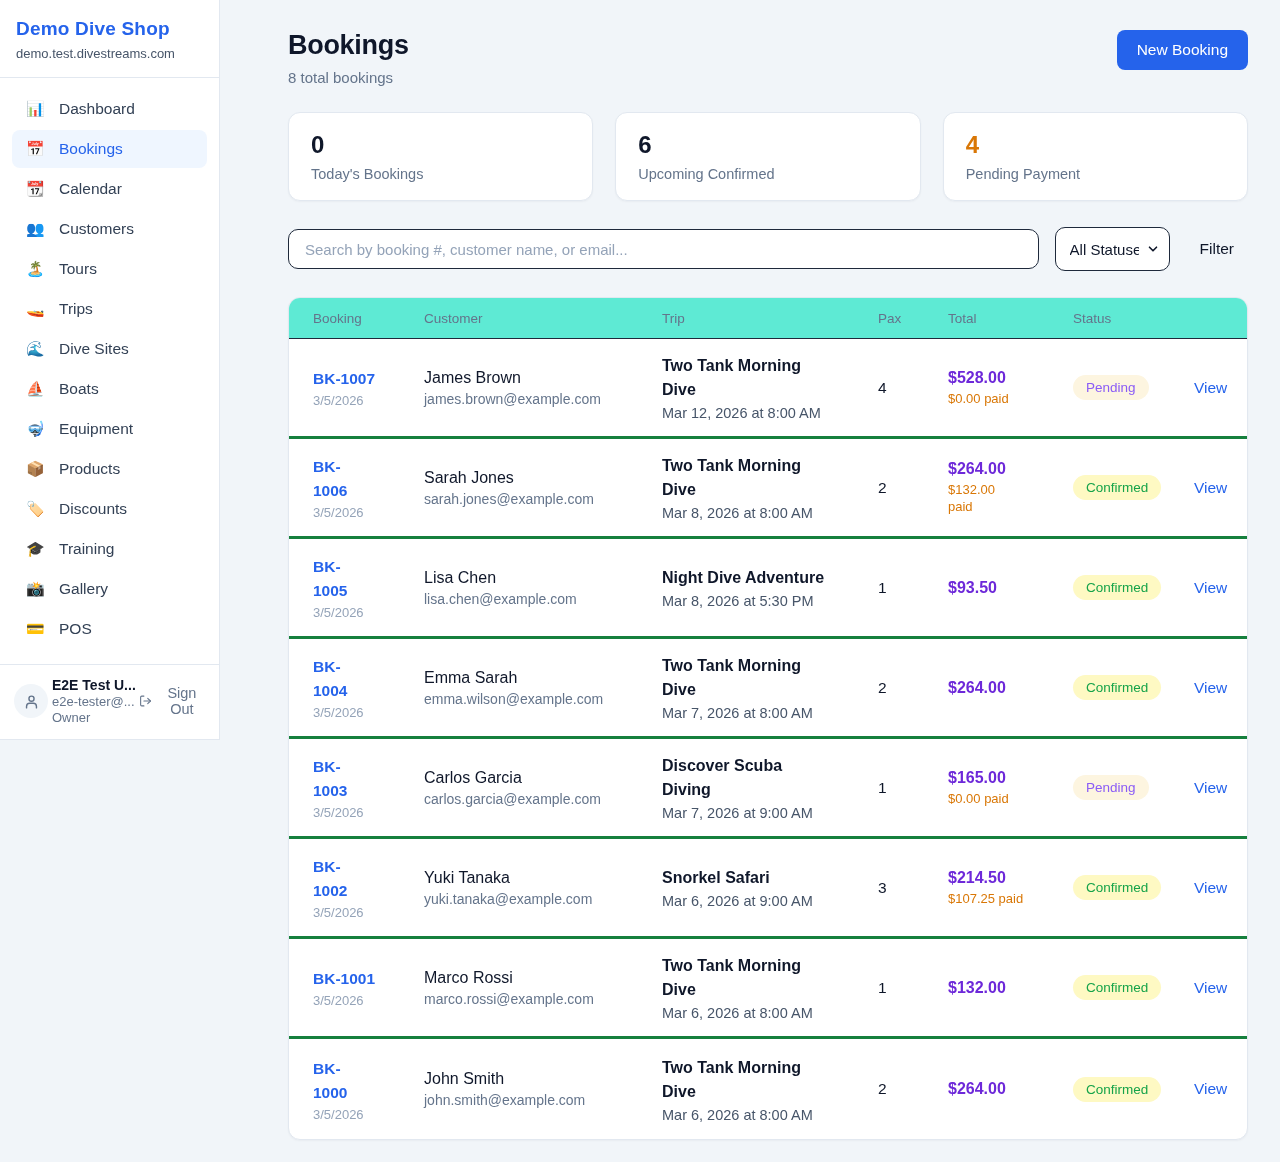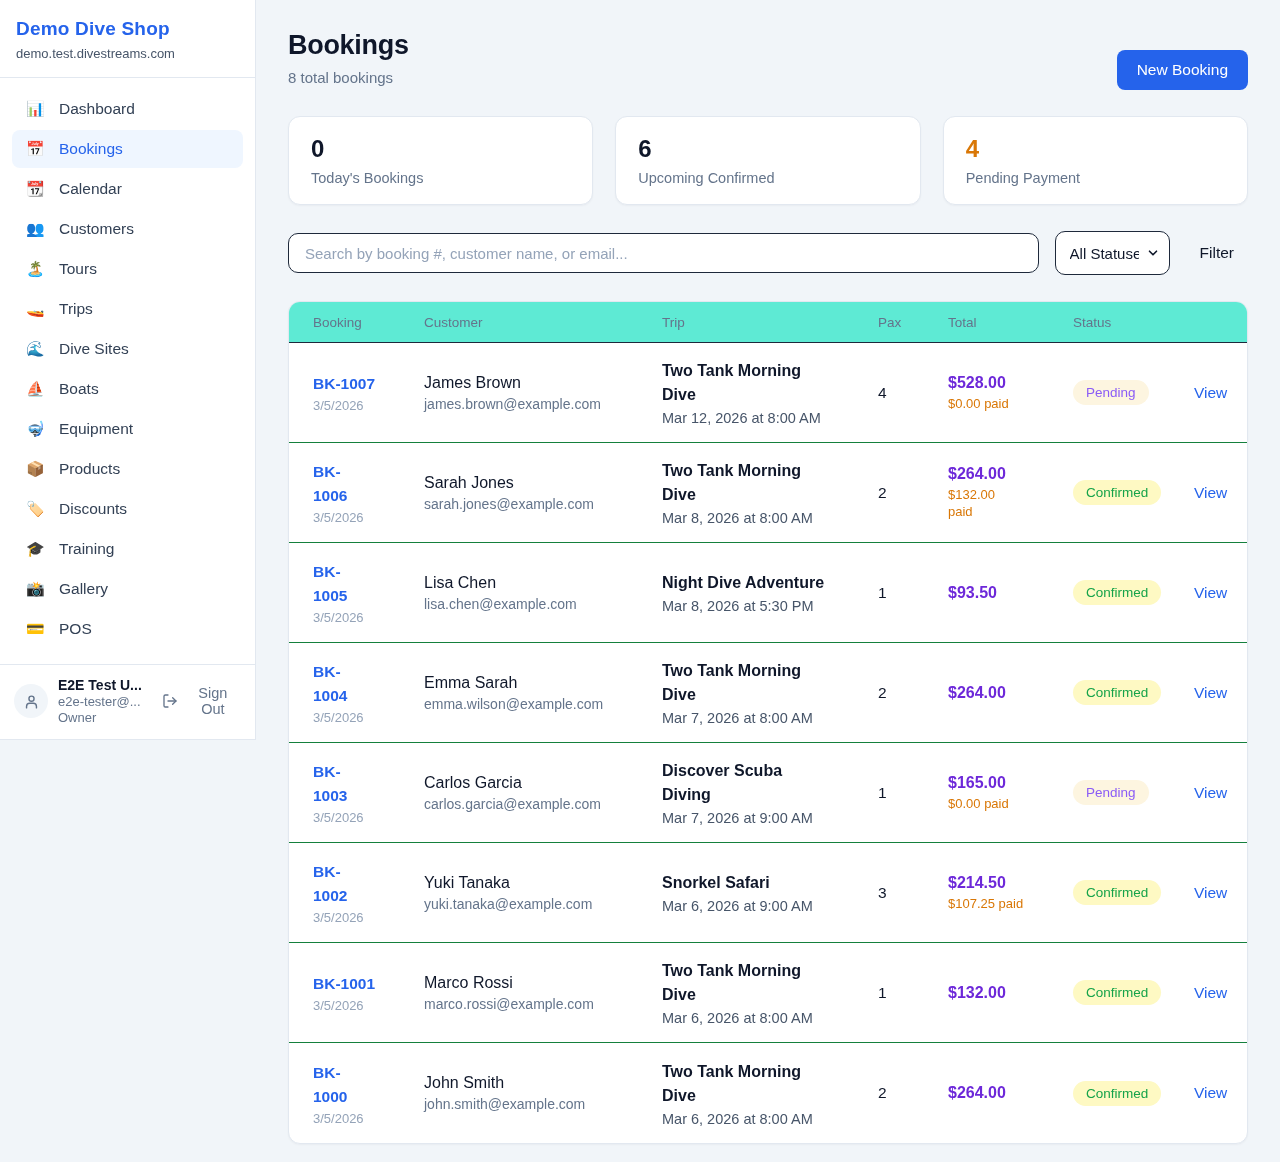--- a/index.html
+++ b/index.html
@@ -6,21 +6,21 @@
   html,body { width: 1280px; min-height: 1162px; }
   body {
     font-family: "Liberation Sans", sans-serif;
     background: #f1f5f9;
     color: #0f172a;
   }
   .app { position: relative; width: 1280px; min-height: 1162px; }
 
   
   .sidebar {
-    position: absolute; left: 0; top: 0; width: 256px;
+    position: absolute; left: 0; top: 0; width: 220px;
     background: #ffffff; border-right: 1px solid #e2e8f0;
     border-bottom: 1px solid #e2e8f0;
   }
   .brand { padding: 18px 16px 16px 16px; border-bottom: 1px solid #e2e8f0; }
   .brand-name { color: #2563eb; font-size: 19px; font-weight: 700; letter-spacing: .2px; }
   .brand-domain { margin-top: 6px; font-size: 13px; color: #475569; }
   .nav { padding: 12px 12px 14px 12px; }
   .nav-item {
     display: flex; align-items: center; gap: 13px;
     padding: 10px 14px; border-radius: 8px; cursor: pointer;
@@ -29,39 +29,38 @@
   .nav-item .nav-icon { width: 20px; font-size: 15px; text-align: center; flex: none; }
   .nav-item.active { background: #eff6ff; color: #2563eb; font-weight: 500; }
   .user-footer {
     border-top: 1px solid #e2e8f0; padding: 12px 14px 14px 14px;
     display: flex; align-items: center;
   }
   .avatar {
     width: 34px; height: 34px; border-radius: 50%; background: #f1f5f9;
     display: flex; align-items: center; justify-content: center; flex: none;
   }
-  .user-meta { margin-left: 10px; width: 104px; overflow: hidden; }
+  .user-meta { margin-left: 4px; width: 104px; overflow: hidden; }
   .user-name { font-size: 14px; font-weight: 700; color: #0f172a; white-space: nowrap; }
   .user-email, .user-role { font-size: 13px; color: #64748b; white-space: nowrap; margin-top: 1px; }
   .signout {
     margin-left: auto; display: flex; align-items: center; gap: 7px;
     color: #64748b; font-size: 14.5px; background: none; border: none;
     cursor: pointer; font-family: inherit;
   }
 
   
   .main { margin-left: 256px; padding: 30px 32px 30px 32px; }
   .title-row { display: flex; align-items: flex-start; justify-content: space-between; }
   .page-title { font-size: 27px; font-weight: 700; color: #0f172a; letter-spacing: -.3px; }
   .page-subtitle { margin-top: 8px; font-size: 15px; color: #64748b; }
   .btn-primary {
     background: #2563eb; color: #fff; border: none; border-radius: 8px;
     padding: 11px 20px; font-size: 15.5px; font-weight: 500; cursor: pointer;
     font-family: inherit;
-    margin-top: 20px;
   }
 
   .stats { display: grid; grid-template-columns: 1fr 1fr 1fr; gap: 22px; margin-top: 26px; }
   .stat-card {
     background: #fff; border: 1px solid #e2e8f0; border-radius: 12px;
     padding: 18px 22px; box-shadow: 0 1px 2px rgba(15,23,42,.04); min-height: 88px;
   }
   .stat-value { font-size: 24px; font-weight: 700; color: #0f172a; }
   .stat-card.accent .stat-value { color: #d97706; }
   .stat-label { margin-top: 7px; font-size: 14.5px; color: #64748b; }
@@ -93,21 +92,21 @@
   }
   .t-head, .t-row {
     display: grid;
     grid-template-columns: 111px 238px 216px 70px 125px 121px auto;
     padding: 0 24px; align-items: center;
   }
   .t-head {
     height: 41px; background: #5eead4; border-bottom: 1px solid #1e293b;
     color: #64748b; font-size: 13.5px;
   }
-  .t-row { min-height: 100px; border-bottom: 1px solid #15803d; padding-top: 14px; padding-bottom: 14px; }
+  .t-row { min-height: 100px; border-bottom: 3px solid #15803d; padding-top: 14px; padding-bottom: 14px; }
   .t-row:last-child { border-bottom: none; }
   .cell { padding-right: 10px; }
   .b-id {
     color: #2563eb; font-size: 15.5px; font-weight: 600; white-space: pre-line;
     line-height: 24px; text-decoration: none; display: inline-block; cursor: pointer;
   }
   .b-date { margin-top: 2px; font-size: 13px; color: #94a3b8; }
   .c-name { font-size: 16px; color: #0f172a; }
   .c-email { margin-top: 4px; font-size: 14px; color: #64748b; }
   .trip-name { font-size: 16px; font-weight: 600; color: #0f172a; white-space: pre-line; line-height: 24px; }

